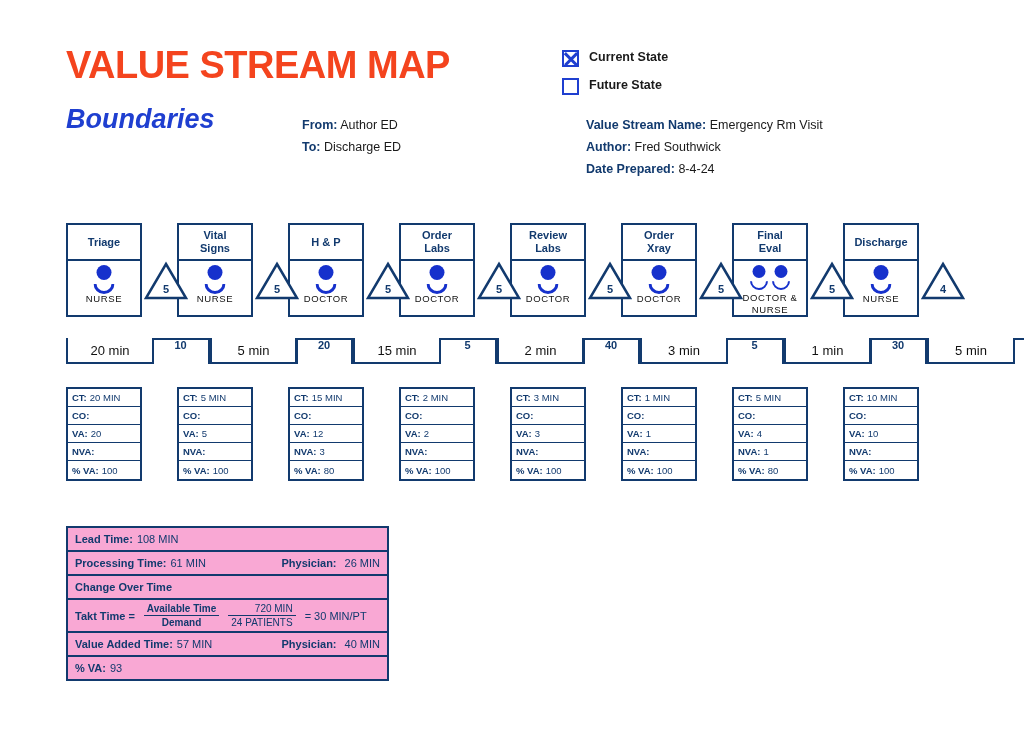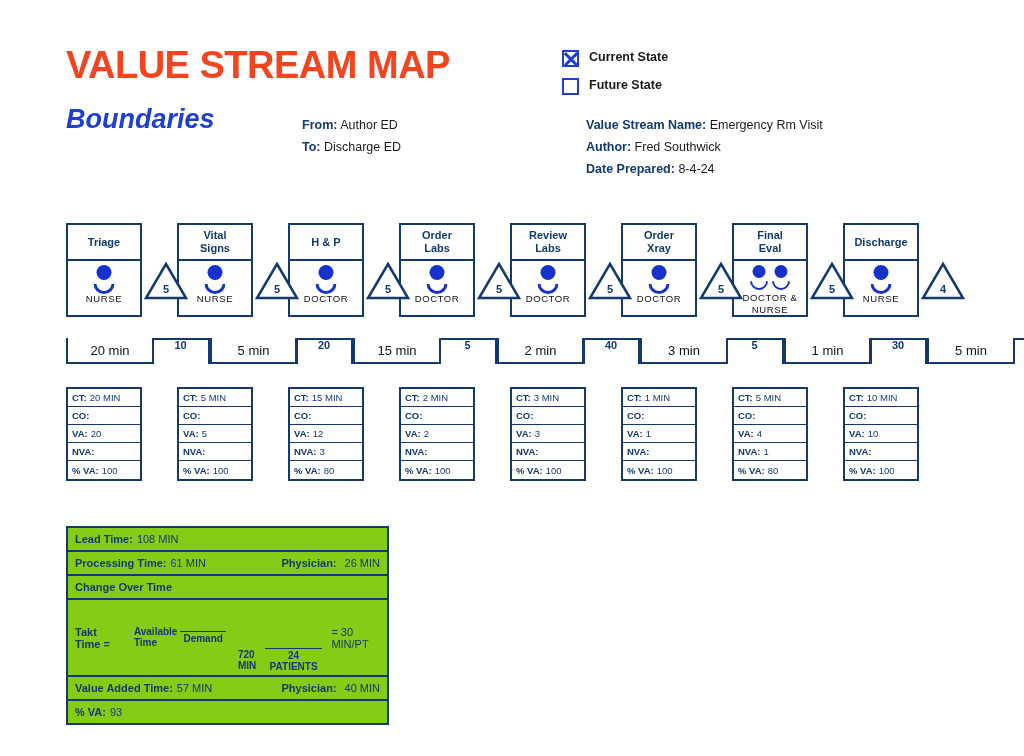--- a/index.html
+++ b/index.html
@@ -125,40 +125,40 @@
     display: flex; align-items: center; padding-left: 4px;
     font-size: 9.5px; color: #123A6E; white-space: nowrap;
   }
   .data-line:last-child { border-bottom: none; }
   .data-line b { font-weight: bold; }
   .data-line i { font-style: normal; font-weight: normal; padding-left: 3px; color: #123A6E; }
 
   
   .summary {
     position: absolute; left: 66px; top: 526px; width: 323px;
-    border: 2.5px solid #123A6E; background: #84cc16;
+    border: 2.5px solid #123A6E; background: #f9a8d4;
   }
   .srow {
     border-bottom: 2px solid #123A6E; padding: 5px 7px;
     display: flex; align-items: center; font-size: 11px; color: #123A6E;
     min-height: 22px;
   }
   .srow:last-child { border-bottom: none; }
   .srow b { font-weight: bold; }
   .srow .val { font-weight: normal; padding-left: 4px; color: #123A6E; }
   .srow .right { margin-left: auto; padding-right: 4px; }
   .srow.takt { padding: 3px 7px; }
   .takt-inner { display: flex; align-items: center; width: 100%; gap: 9px; }
-  .frac { display: flex; flex-direction: row; align-items: center; }
+  .frac { display: flex; flex-direction: column; align-items: flex-end; }
   .frac .num { font-size: 10px; font-weight: bold; padding: 0 3px 1px; }
   .frac .den {
     font-size: 10px; font-weight: bold; padding: 1px 3px 0;
     border-top: 1.5px solid #123A6E; width: 100%; text-align: center;
   }
-  .frac.plain .num, .frac.plain .den { font-weight: bold; margin-top: 45px; }
+  .frac.plain .num, .frac.plain .den { font-weight: normal; }
 </style>
 </head>
 <body>
 
 <div class="page">
 
   <div class="title">VALUE STREAM MAP</div>
   <div class="subtitle">Boundaries</div>
 
   <div class="boundary-block">

